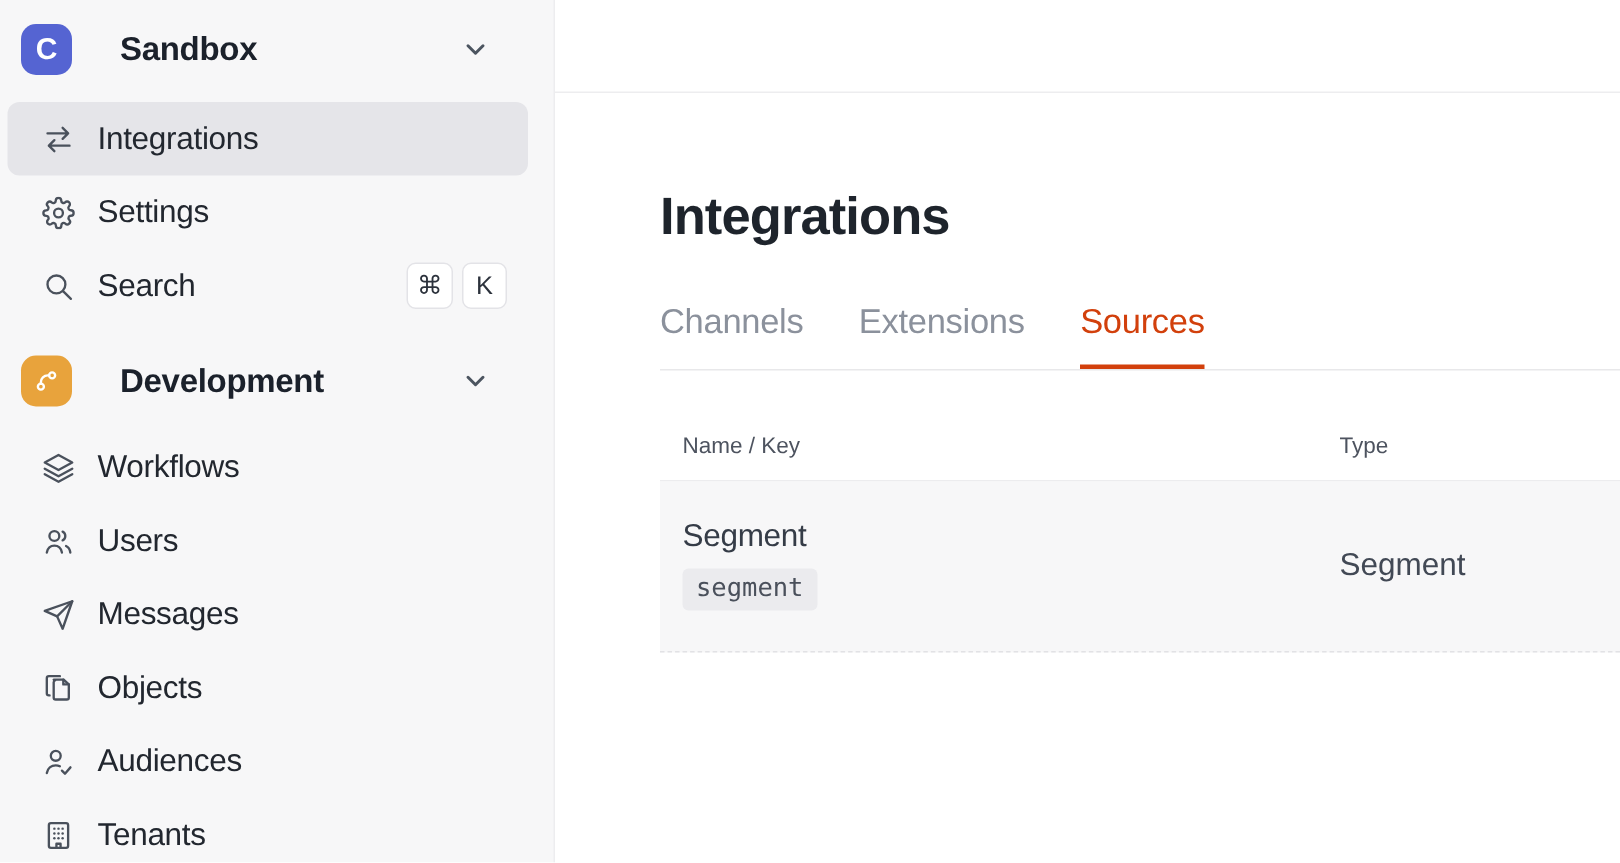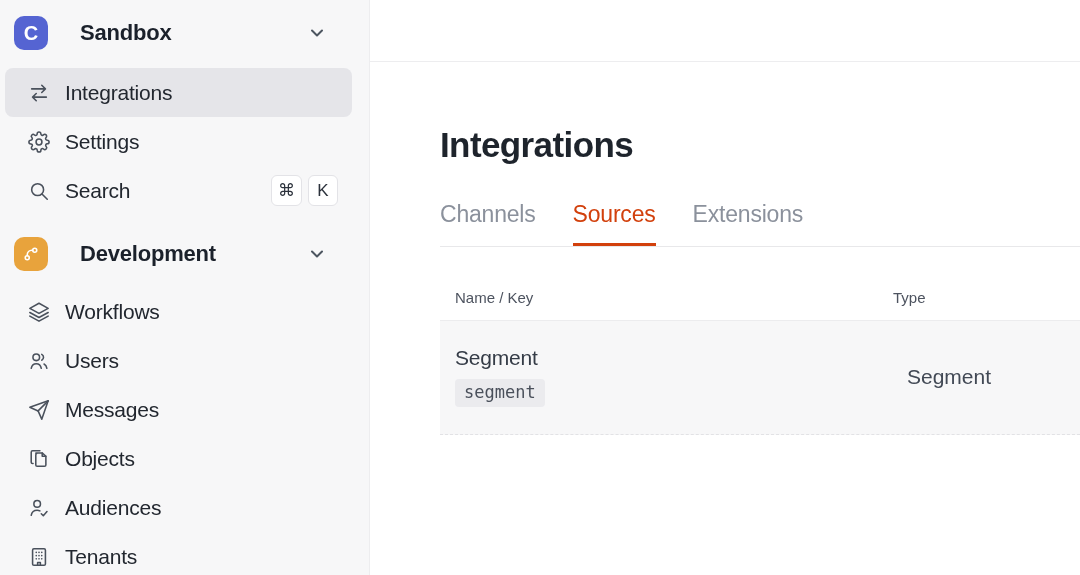--- a/index.html
+++ b/index.html
@@ -124,21 +124,20 @@
     color: #4d535f;
   }
   .col-name { width: 453px; padding-left: 15px; }
   .col-type { flex: 1; }
   .trow {
     display: flex;
     background: #f7f7f8;
     border-bottom: 1px dashed #e2e2e5;
     padding: 25px 0 27px 0;
     cursor: pointer;
-    gap: 14px;
   }
   .cell-name { width: 453px; padding-left: 15px; }
   .row-name {
     font-size: 21px;
     font-weight: 500;
     color: #353c47;
     letter-spacing: -0.2px;
   }
   .key-pill {
     display: inline-block;
@@ -308,22 +307,22 @@
   </nav>
 </aside>
 
 <main class="main">
   <div class="topbar"></div>
 
   <h1 class="page-title">Integrations</h1>
 
   <div class="tabs">
     <div class="tab">Channels</div>
+    <div class="tab">Extensions</div>
     <div class="tab active">Sources</div>
-    <div class="tab">Extensions</div>
   </div>
 
   <div class="table">
     <div class="thead">
       <div class="col-name">Name / Key</div>
       <div class="col-type">Type</div>
     </div>
 
     <div class="trow">
       <div class="cell-name">

